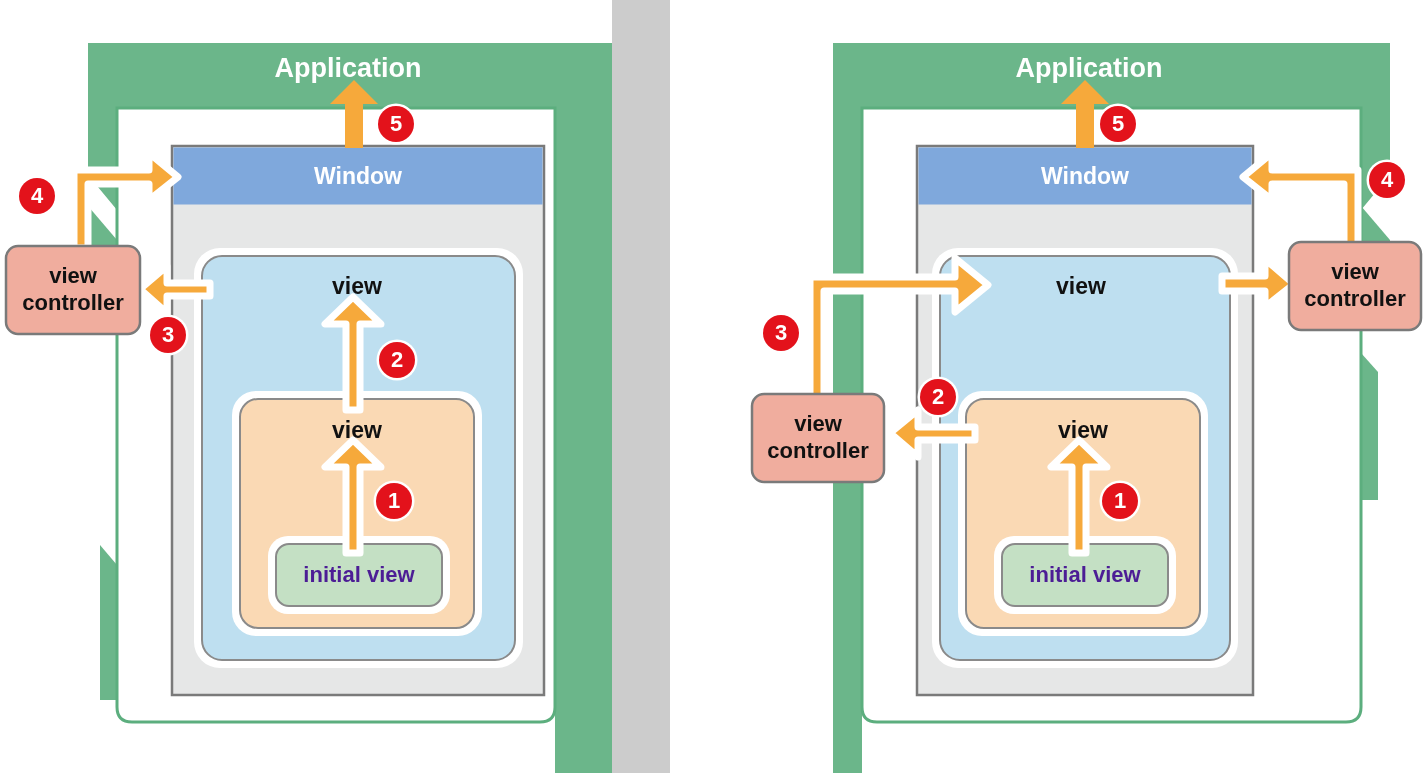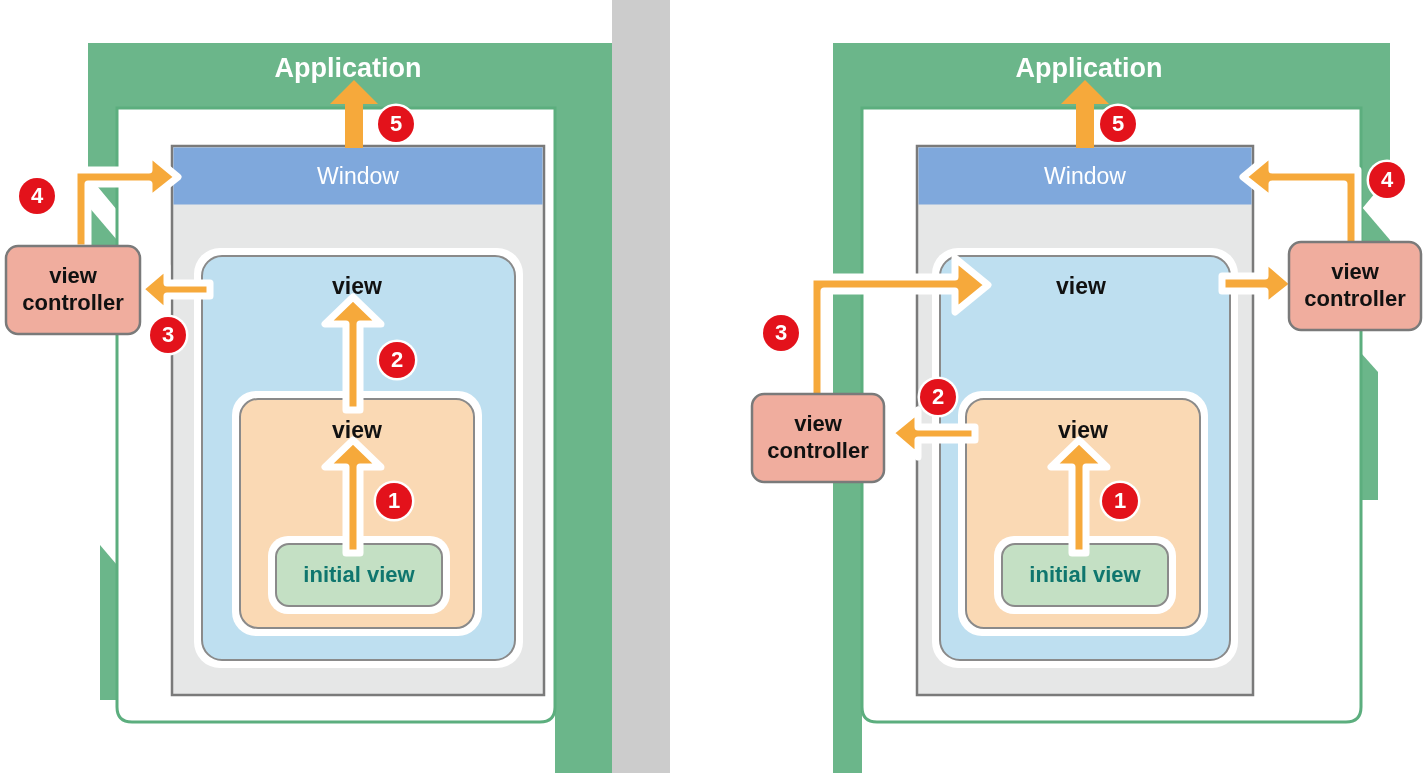--- a/index.html
+++ b/index.html
@@ -10,29 +10,29 @@
   .stage{position:absolute;inset:0;}
   svg.diagram{position:absolute;top:0;left:0;width:1425px;height:773px;}
 
   
   .lbl{position:absolute;white-space:nowrap;pointer-events:none;font-weight:bold;}
   .lbl-app{
     font-size:27px;font-weight:bold;color:#ffffff;
     transform:translate(-50%,-50%);
   }
   .lbl-window{
-    font-size:23px;font-weight:normal;color:#ffffff;
+    font-size:23px;font-weight:bold;color:#ffffff;
     transform:translate(-50%,-50%);
   }
   .lbl-view{
     font-size:23px;color:#111111;
     transform:translate(-50%,-50%);
   }
   .lbl-initial{
-    font-size:22px;color:#0f766e;
+    font-size:22px;color:#4c1d95;
     transform:translate(-50%,-50%);
   }
   .lbl-vc{
     font-size:22px;color:#111111;line-height:1.22;text-align:center;
     transform:translate(-50%,-50%);
   }
   .badge{
     position:absolute;width:36px;height:36px;border-radius:50%;
     background:#e3121b;color:#ffffff;font-size:22px;font-weight:bold;
     display:flex;align-items:center;justify-content:center;

